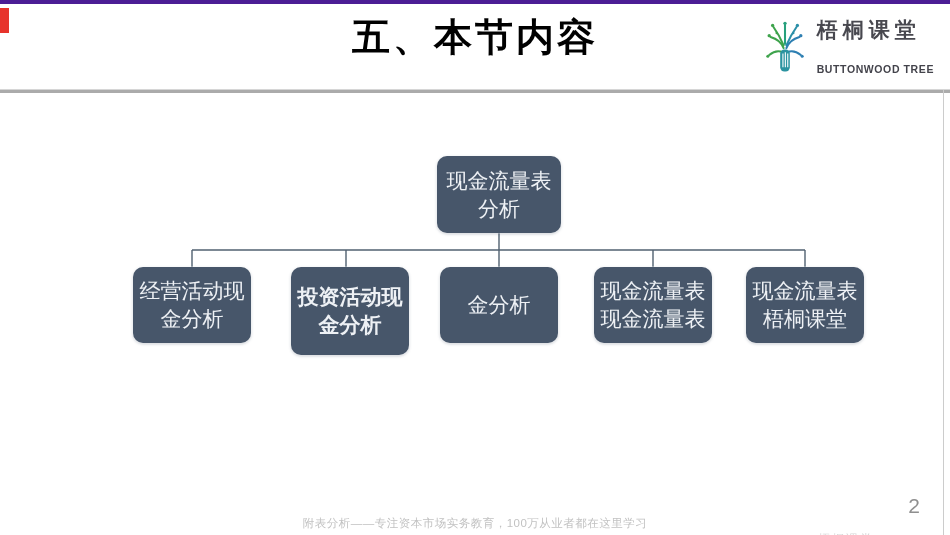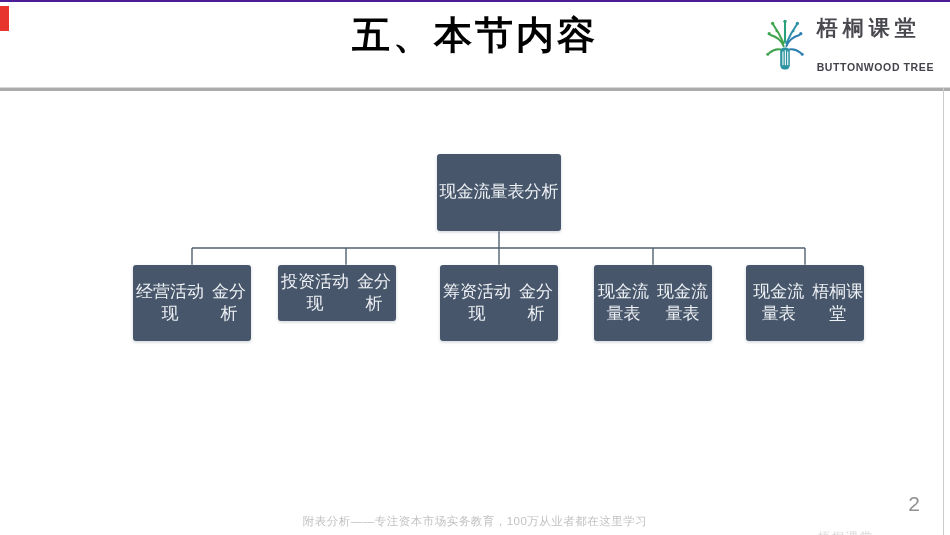--- a/index.html
+++ b/index.html
@@ -1,47 +1,47 @@
 <!DOCTYPE html>
 <html><head>
 <meta charset="utf-8">
 <style>
   html,body{margin:0;padding:0;background:#ffffff;}
   body{font-family:"Liberation Sans","DejaVu Sans",sans-serif;}
   .slide{
     position:relative;width:950px;height:535px;background:#ffffff;
-    overflow:hidden;border-top:2px solid #4c1d95;box-sizing:border-box;
+    overflow:hidden;border-top:4px solid #4c1d95;box-sizing:border-box;
   }
   
   .red-bar{position:absolute;left:0;top:4px;width:9px;height:25px;background:#e7342c;}
   
   .page-title{
     position:absolute;left:0;right:0;top:8px;margin:0;text-align:center;
     font-size:38px;font-weight:900;letter-spacing:3px;color:#000000;
   }
   .logo{position:absolute;top:13px;right:16px;display:flex;align-items:center;gap:10px;}
   .logo svg{display:block;}
   .logo-text{display:flex;flex-direction:column;justify-content:center;}
   .brand-name{font-size:21px;font-weight:600;letter-spacing:5px;color:#48484f;line-height:1.25;}
   .brand-sub{font-size:10.5px;font-weight:700;letter-spacing:0.6px;color:#43434b;margin-top:20px;}
   
   .divider{position:absolute;left:0;right:0;top:85px;height:3px;background:#ababab;border-top:1px solid #d6d6d6;}
   
   .right-edge{position:absolute;right:6px;top:86px;bottom:0;width:1px;background:#cccccc;}
   
   .connectors{position:absolute;left:0;top:0;pointer-events:none;}
   .node{
-    position:absolute;background:#47566a;border-radius:3px;color:#eef1f5;
-    display:flex;flex-direction:row;align-items:center;justify-content:center;
-    text-align:center;font-size:17px;line-height:1.32;
+    position:absolute;background:#47566a;border-radius:10px;color:#eef1f5;
+    display:flex;flex-direction:column;align-items:center;justify-content:center;
+    text-align:center;font-size:21px;line-height:1.32;
     box-shadow:0 0 0 1px rgba(255,255,255,.28), 0 1px 3px rgba(71,86,106,.35);
   }
   .node-root{left:437px;top:152px;width:124px;height:77px;}
   .node-c0{left:133px;top:263px;width:118px;height:76px;}
-  .node-c1{left:278px;top:263px;width:118px;height:56px;}
+  .node-c1{left:291px;top:263px;width:118px;height:88px;font-weight:bold;}
   .node-c2{left:440px;top:263px;width:118px;height:76px;}
   .node-c3{left:594px;top:263px;width:118px;height:76px;}
   .node-c4{left:746px;top:263px;width:118px;height:76px;}
   
   .footer-tagline{
     position:absolute;left:0;right:0;top:512px;text-align:center;
     font-size:11.5px;letter-spacing:0.5px;color:#c2c2c2;
   }
   .page-number{position:absolute;right:30px;top:490px;font-size:21px;color:#8f8f8f;}
   .watermark-frag{
@@ -117,21 +117,20 @@
 
   <div class="node node-c0">
     <span>经营活动现</span>
     <span>金分析</span>
   </div>
   <div class="node node-c1">
     <span>投资活动现</span>
     <span>金分析</span>
   </div>
   <div class="node node-c2">
-    <span>筹资活动现</span>
     <span>金分析</span>
   </div>
   <div class="node node-c3">
     <span>现金流量表</span>
     <span>现金流量表</span>
   </div>
   <div class="node node-c4">
     <span>现金流量表</span>
     <span>梧桐课堂</span>
   </div>

